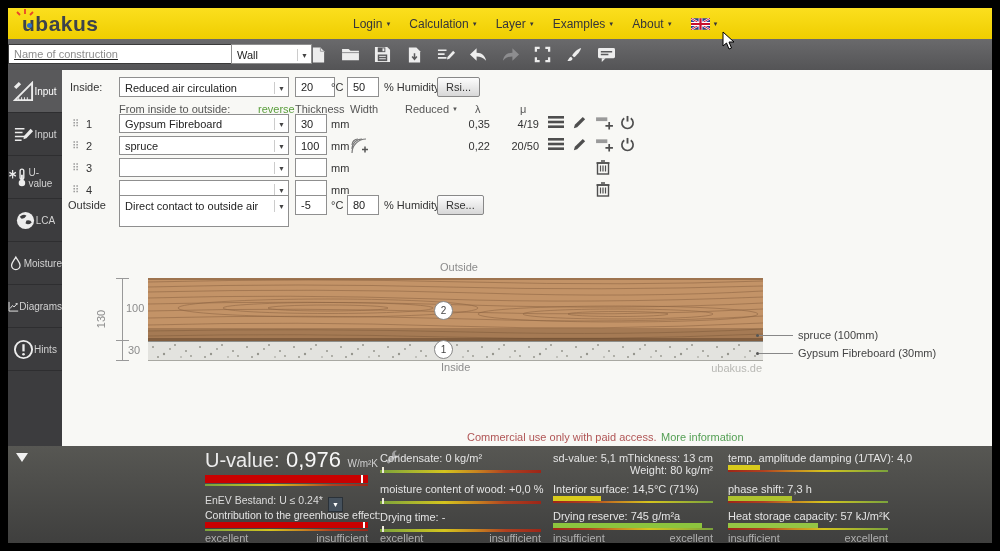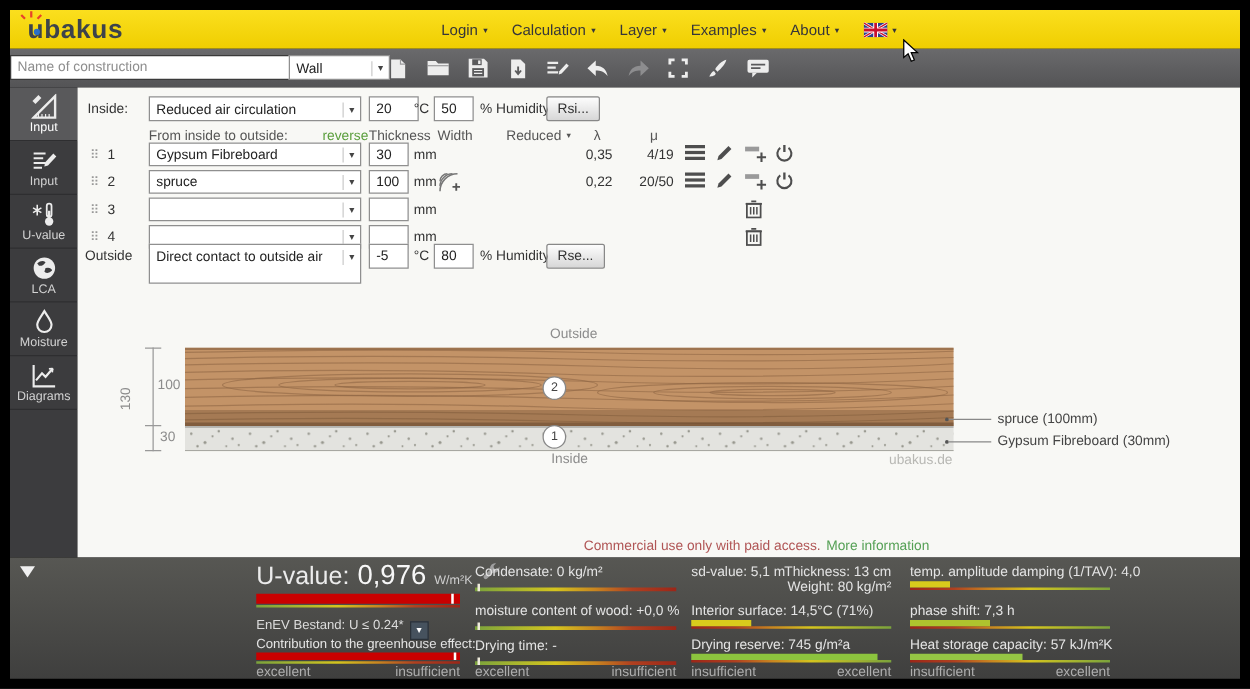--- a/index.html
+++ b/index.html
@@ -19,21 +19,21 @@
   .tin{position:absolute;height:20px;box-sizing:border-box;border:1px solid #3a3a3a;background:#fff;
        font-size:11px;padding:0 5px;color:#222;font-family:inherit}
   .tin::placeholder{color:#8d8d8d}
   .fsel{position:absolute;height:19px;background:#fff;border:1px solid #8f8f8f;box-sizing:border-box;cursor:pointer}
   .fsel-t{position:absolute;left:5px;top:3px;font-size:11px;color:#222;white-space:nowrap;overflow:hidden;max-width:calc(100% - 20px)}
   .fsel-c{position:absolute;right:2px;top:3px;font-size:7px;color:#444;border-left:1px solid #ccc;padding:2px 1px 0 3px;line-height:10px}
   #tool-icons{position:absolute;left:301px;top:0;height:31px;display:flex;align-items:center;gap:13px}
   .ticon{width:19px;height:19px;display:flex;align-items:center;justify-content:center;cursor:pointer}
   
   #sidebar{position:absolute;left:8px;top:70px;width:54px;height:376px;background:#3c3c3e}
-  .sb-item{height:42px;border-bottom:1px solid #2e2e30;display:flex;flex-direction:column;
+  .sb-item{height:42px;border-bottom:1px solid #2e2e30;display:flex;flex-direction:row;
            align-items:center;justify-content:center;cursor:pointer}
   .sb-item.active{background:#59595b}
   .sb-label{font-size:10px;color:#d2d2d2;margin-top:1px}
   .sb-item.active .sb-label{color:#fff}
   
   #main{position:absolute;left:62px;top:70px;width:930px;height:376px;background:#f8f8f5}
   .flb{position:absolute;font-size:11px;color:#333;white-space:nowrap}
   .fhd{position:absolute;font-size:11px;color:#555;white-space:nowrap}
   .num{position:absolute;font-size:11px;color:#333;text-align:right;white-space:nowrap}
   .fbtn{position:absolute;height:20px;background:linear-gradient(#fdfdfd,#d7d7d7);border:1px solid #888;
@@ -101,21 +101,21 @@
           <path d="M0 0 60 36 M60 0 0 36" stroke="#fff" stroke-width="7"></path>
           <path d="M0 0 60 36 M60 0 0 36" stroke="#c8102e" stroke-width="3"></path>
           <path d="M30 0 V36 M0 18 H60" stroke="#fff" stroke-width="12"></path>
           <path d="M30 0 V36 M0 18 H60" stroke="#c8102e" stroke-width="7"></path>
         </svg><span class="caret-s">▼</span>
       </span>
     </div>
   </div>
 
   <div id="toolbar">
-    <input class="tin" style="left: 0px; top: 5px; width: 264px;" placeholder="Name of construction">
+    <input class="tin" style="left: 0px; top: 5px; width: 264px; text-decoration: underline;" placeholder="Name of construction">
     <div class="fsel" style="left:223px;top:5px;width:81px;height:20px">
       <span class="fsel-t" style="top:4px">Wall</span>
       <span class="fsel-c" style="top:4px">▼</span>
     </div>
     <div id="tool-icons">
       <span class="ticon">
         <svg width="15" height="18" viewBox="0 0 16 18">
             <path d="M2 1 H10 L14 5 V17 H2 Z" fill="#ededed"></path>
             <path d="M10 1 L10 5 L14 5" fill="none" stroke="#9a9a9c"></path>
           </svg>
@@ -227,20 +227,28 @@
         </svg>
       <span class="sb-label">Moisture</span>
     </div>
     <div class="sb-item">
       <svg width="21" height="21" viewBox="0 0 22 22">
           <path d="M2 2 V20 H20" stroke="#ececec" stroke-width="1.8" fill="none"></path>
           <path d="M4 15 L9 9 L12 12 L18 5" stroke="#ececec" stroke-width="1.8" fill="none"></path>
           <path d="M18 5 L14.8 5.3 M18 5 L17.6 8.2" stroke="#ececec" stroke-width="1.4"></path>
         </svg>
       <span class="sb-label">Diagrams</span>
+    </div>
+    <div class="sb-item">
+      <svg width="21" height="21" viewBox="0 0 22 22">
+          <circle cx="11" cy="11" r="9" fill="none" stroke="#ececec" stroke-width="2"></circle>
+          <path d="M11 5.5 V13" stroke="#ececec" stroke-width="2.4"></path>
+          <circle cx="11" cy="16" r="1.4" fill="#ececec"></circle>
+        </svg>
+      <span class="sb-label">Hints</span>
     </div>
   </div>
 
   <div id="main">
 
     <span class="flb" style="left:8px;top:11px">Inside:</span>
     <div class="fsel" style="left:57px;top:7px;width:170px;height:20px">
       <span class="fsel-t" style="top:4px">Reduced air circulation</span>
       <span class="fsel-c" style="top:4px">▼</span>
     </div>

